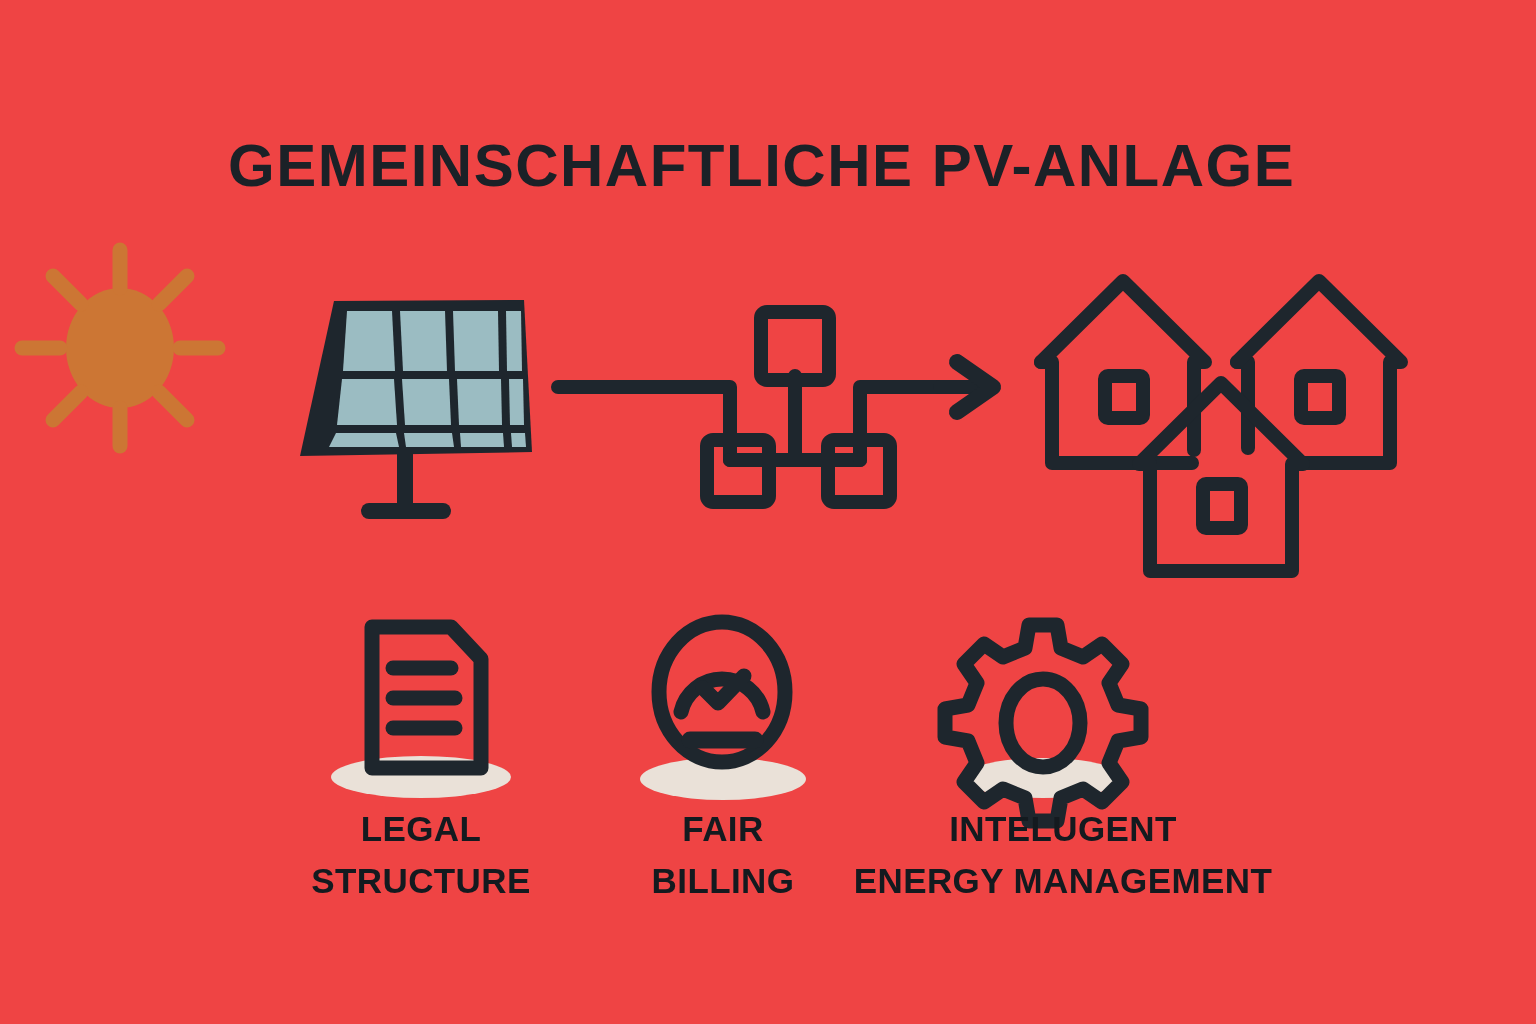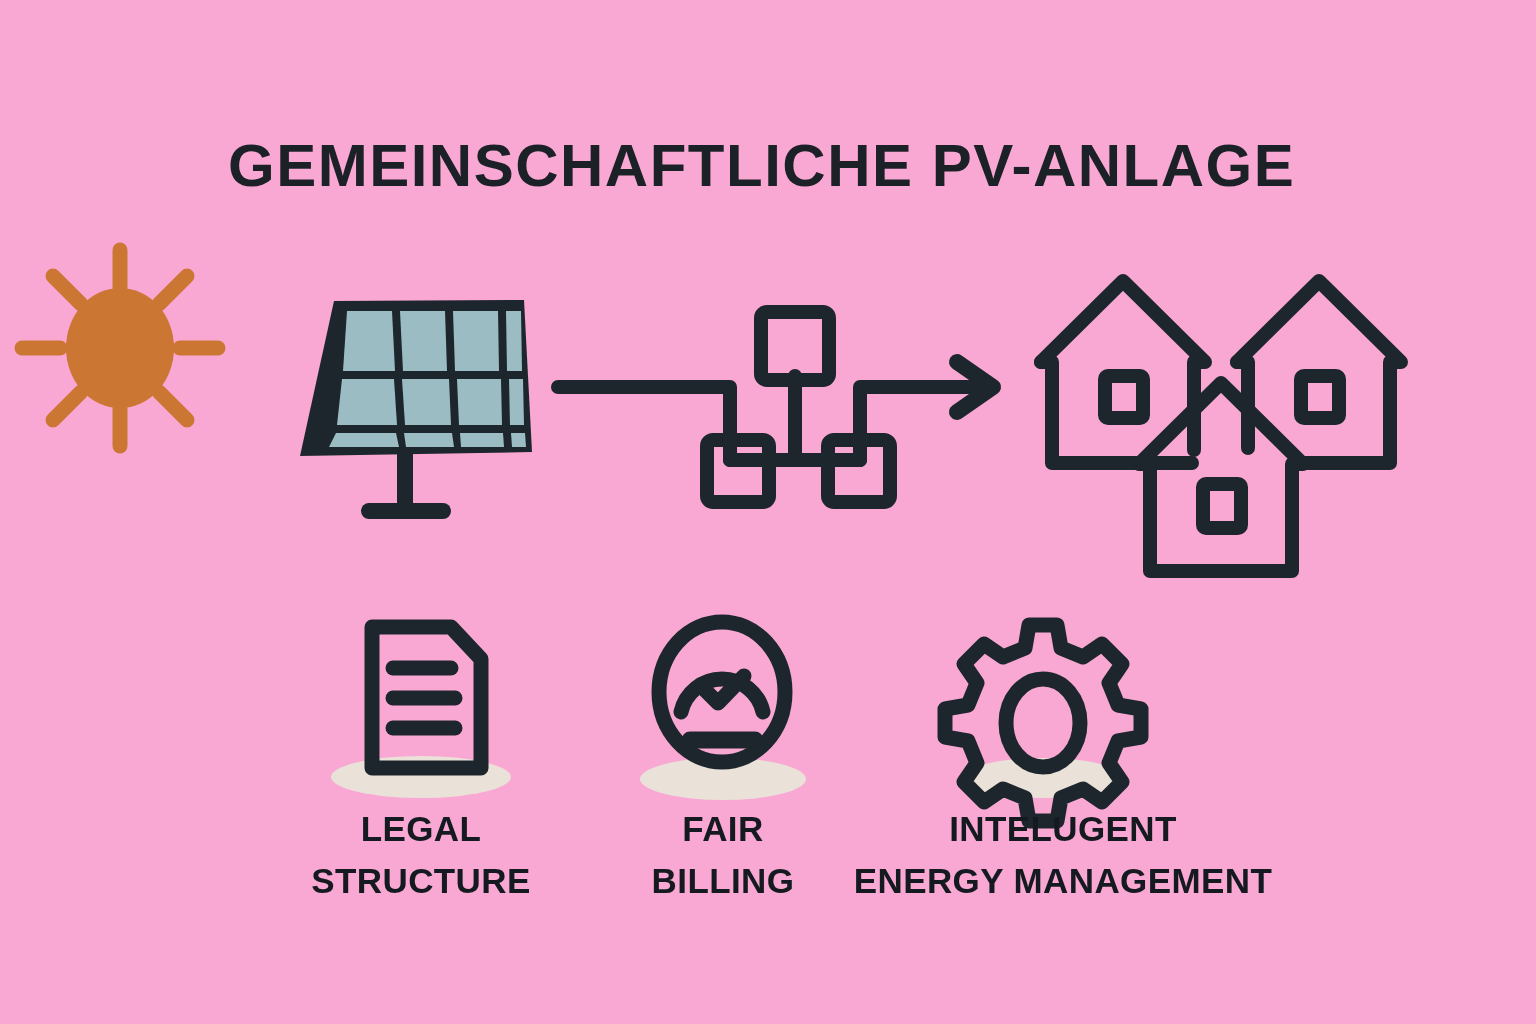--- a/index.html
+++ b/index.html
@@ -60,21 +60,21 @@
   .panel-cell {
     fill: #9BBCC2;
   }
   .shadow-ellipse {
     fill: #EAE1D8;
   }
 </style>
 </head>
 <body>
 
-<div id="infographic" style="background: #f9a8d4;">
+<div id="infographic" style="background: #ef4444;">
 
   <svg class="layer" viewBox="0 0 1536 1024" xmlns="http://www.w3.org/2000/svg">
 
     <text class="title-text" x="228" y="186">GEMEINSCHAFTLICHE PV-ANLAGE</text>
 
     <g>
       <ellipse class="sun-fill" cx="120" cy="348" rx="54" ry="60"></ellipse>
       <line class="sun-ray" x1="120" y1="250" x2="120" y2="288"></line>
       <line class="sun-ray" x1="120" y1="408" x2="120" y2="446"></line>
       <line class="sun-ray" x1="22" y1="348" x2="60" y2="348"></line>

